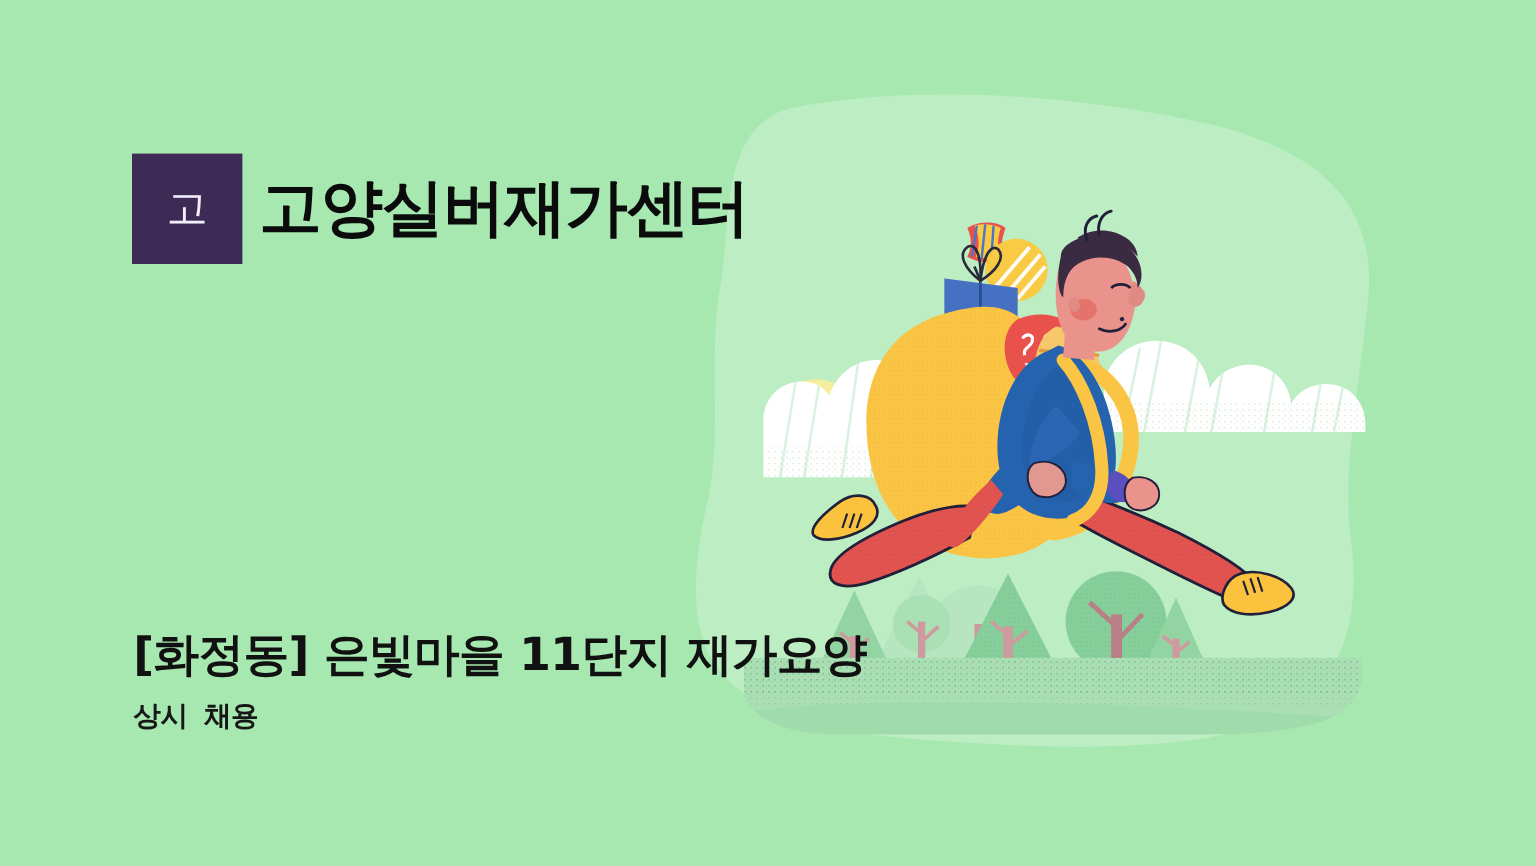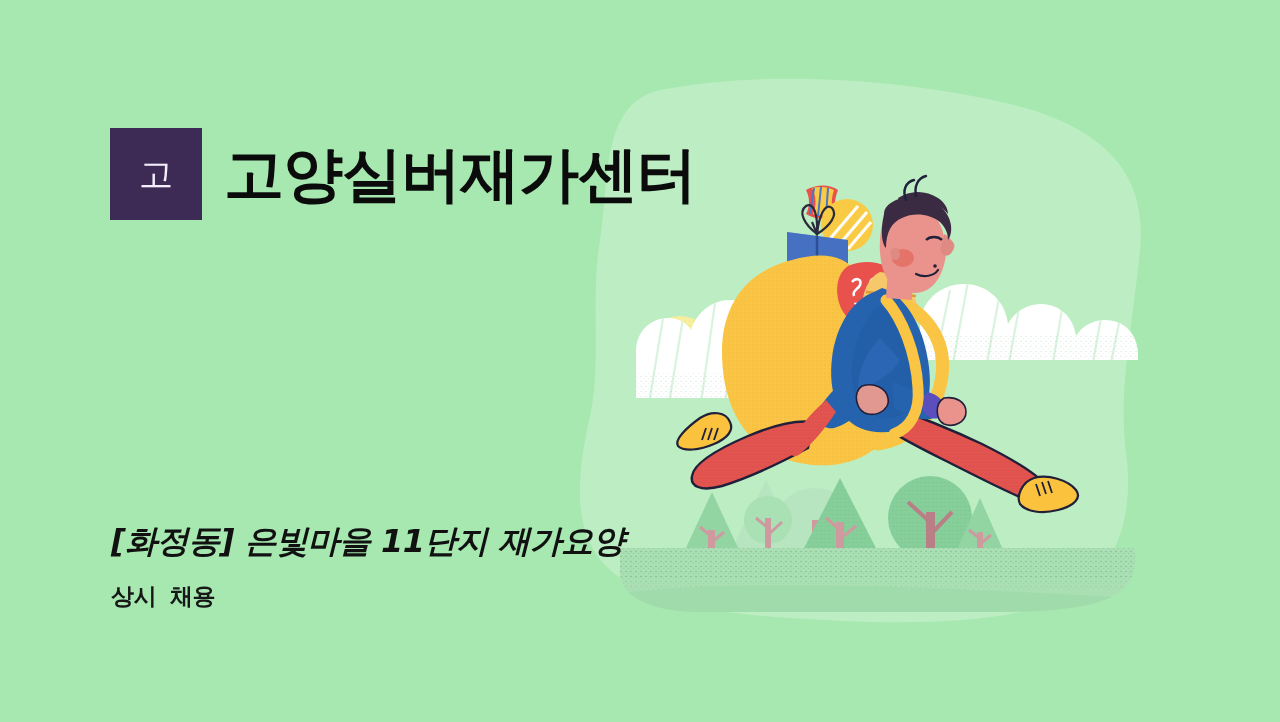--- a/index.html
+++ b/index.html
@@ -44,40 +44,39 @@
     flex: 0 0 auto;
   }
   #logo-badge span {
     color: #f2eefb;
     font-size: 34px;
     font-weight: 400;
     line-height: 1;
     font-family: "DejaVu Sans", sans-serif;
   }
   #company-title {
-    margin-left: 22px;
-    font-size: 60px;
+    margin-left: 14px;
+    font-size: 52px;
     font-weight: 700;
     color: #0b0b0b;
     letter-spacing: -1px;
     white-space: nowrap;
     line-height: 1.05;
     font-family: "DejaVu Sans", sans-serif;
   }
   #job-title {
     position: absolute;
     left: 111px;
     top: 520px;
-    font-size: 32px;
+    font-size: 38px;
     font-weight: 700;
     color: #111111;
     letter-spacing: -0.5px;
     white-space: nowrap;
     font-family: "DejaVu Sans", sans-serif;
-    font-style: italic;
   }
   #job-subtitle {
     position: absolute;
     left: 111px;
     top: 581px;
     font-size: 23px;
     font-weight: 700;
     color: #171717;
     letter-spacing: -0.3px;
     white-space: nowrap;

